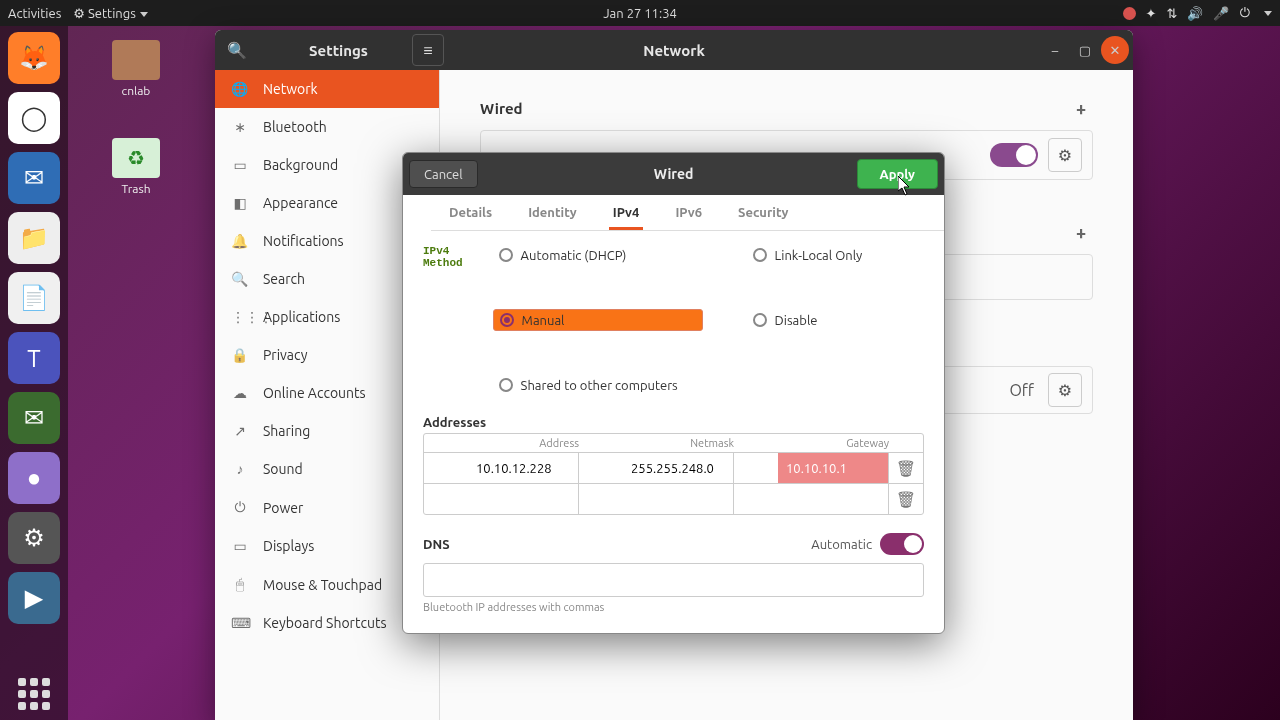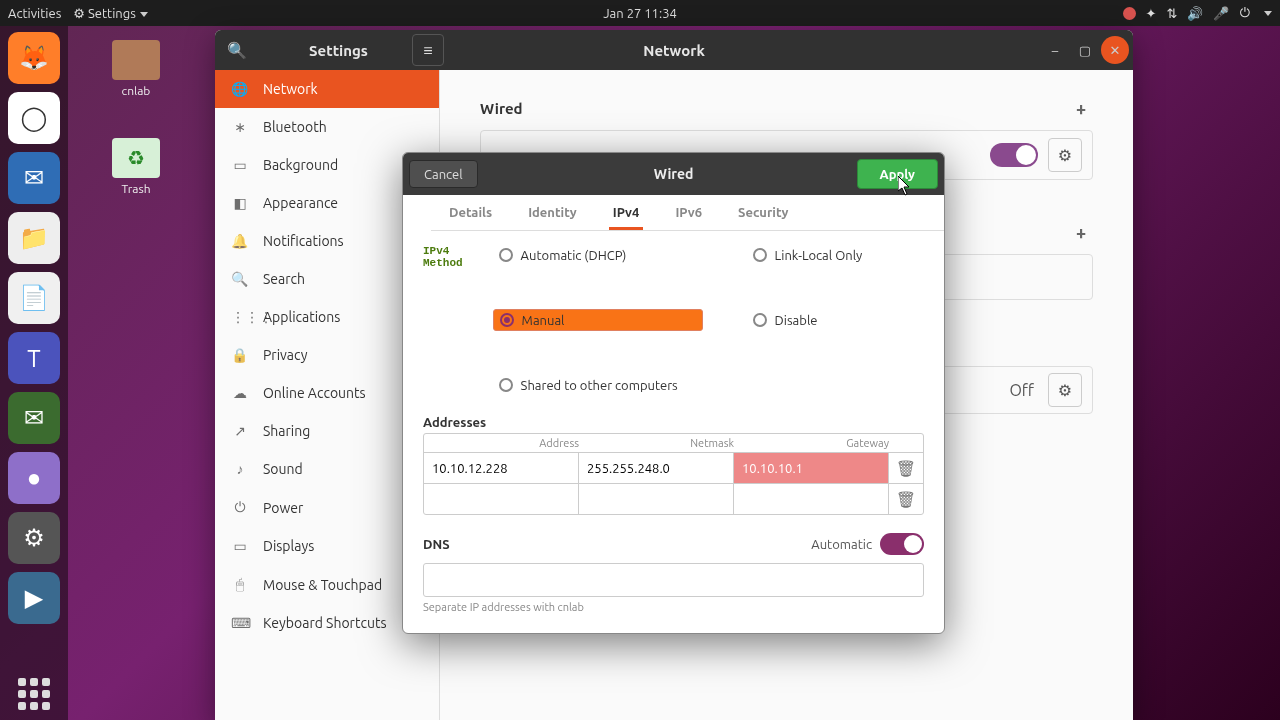--- a/index.html
+++ b/index.html
@@ -68,21 +68,21 @@
 .radio-opt { display:flex; align-items:center; gap:8px; font-size:13px; color:#333; padding:3px 6px; border-radius:3px;}
 .radio-opt.selected { border:1px solid #e08060; background:#f97316;}
 .radio-circle { width:14px;height:14px;border-radius:50%;border:2px solid #888; display:inline-block; position:relative;}
 .radio-opt.selected .radio-circle{ border-color:#8a2f6c;}
 .radio-opt.selected .radio-circle::after{content:"";position:absolute;inset:2px;border-radius:50%;background:#8a2f6c;}
 .sect-title { font-size:13px; font-weight:700; color:#333; margin-top: 20px; margin-bottom:4px;}
 .addr-table { border:1px solid #ccc; border-radius:3px; overflow:hidden;}
 .addr-head { display:grid; grid-template-columns: 1fr 1fr 1fr 34px; font-size:11px; color:#888; text-align:center; }
 .addr-head div{ padding:3px 0;text-align:right;}
 .addr-row { display:grid; grid-template-columns: 1fr 1fr 1fr 34px; border-top:1px solid #ccc;}
-.addr-cell { border-right:1px solid #ccc; }
+.addr-cell { border-right:1px solid #ccc;margin-left:44px; }
 .addr-cell input { width:100%; border:none; padding:8px 8px; font-size:13px; outline:none; background:transparent;}
 .addr-cell input.hl { background:#e88; color:#fff;}
 .trash { display:flex;align-items:center;justify-content:center;color:#777;}
 .dns-row { display:flex; align-items:center; justify-content:space-between; margin-top:18px;}
 .dns-row .lbl{ font-size:13px; font-weight:700; color:#333;}
 .auto-toggle { display:flex; align-items:center; gap:8px; font-size:13px; color:#555;}
 .sw-on { width:44px;height:22px;border-radius:11px;background:#8a2f6c;position:relative;}
 .sw-on::after{content:"";position:absolute;right:2px;top:2px;width:18px;height:18px;border-radius:50%;background:#fff;}
 .dns-input { width:100%; border:1px solid #ccc; border-radius:3px; height:34px; margin-top:8px;}
 .hint { font-size:11px; color:#888; margin-top:4px;}
@@ -307,21 +307,21 @@
     </div>
 
     <div class="dns-row">
       <span class="lbl">DNS</span>
       <span class="auto-toggle">
         <span>Automatic</span>
         <span class="sw-on"></span>
       </span>
     </div>
     <input class="dns-input" style="">
-    <div class="hint">Separate IP addresses with cnlab</div>
+    <div class="hint">Bluetooth IP addresses with commas</div>
   </div>
 </div>
 
 <div class="cursor">
 <svg viewBox="0 0 14 20">
       <path d="M0 0 L0 15 L4 12 L7 19 L9 18 L6 11 L11 11 Z" fill="#fff" stroke="#000" stroke-width="1"></path>
     </svg>
 </div>
 
 </body></html>

